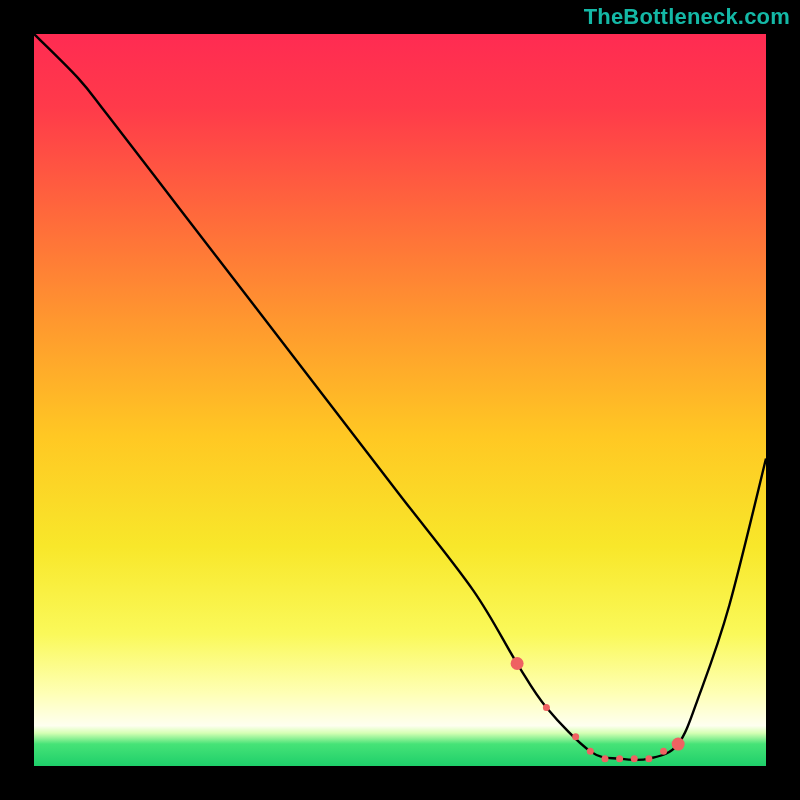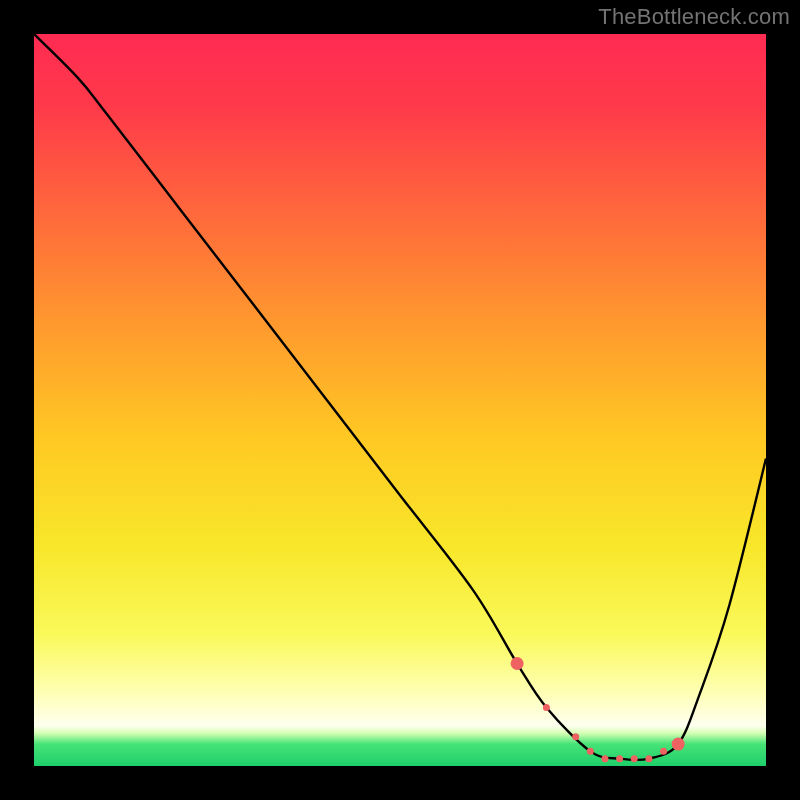--- a/index.html
+++ b/index.html
@@ -14,23 +14,23 @@
   .wrap {
     position: relative;
     width: 800px;
     height: 800px;
     background: #000000;
   }
   .attribution {
     position: absolute;
     top: 4px;
     right: 10px;
-    color: #737373;
+    color: #14b8a6;
     font-size: 22px;
-    font-weight: 400;
+    font-weight: 700;
     letter-spacing: 0.2px;
     z-index: 10;
   }
   .plot-area {
     position: absolute;
     left: 34px;
     top: 34px;
     width: 732px;
     height: 732px;
     overflow: hidden;

